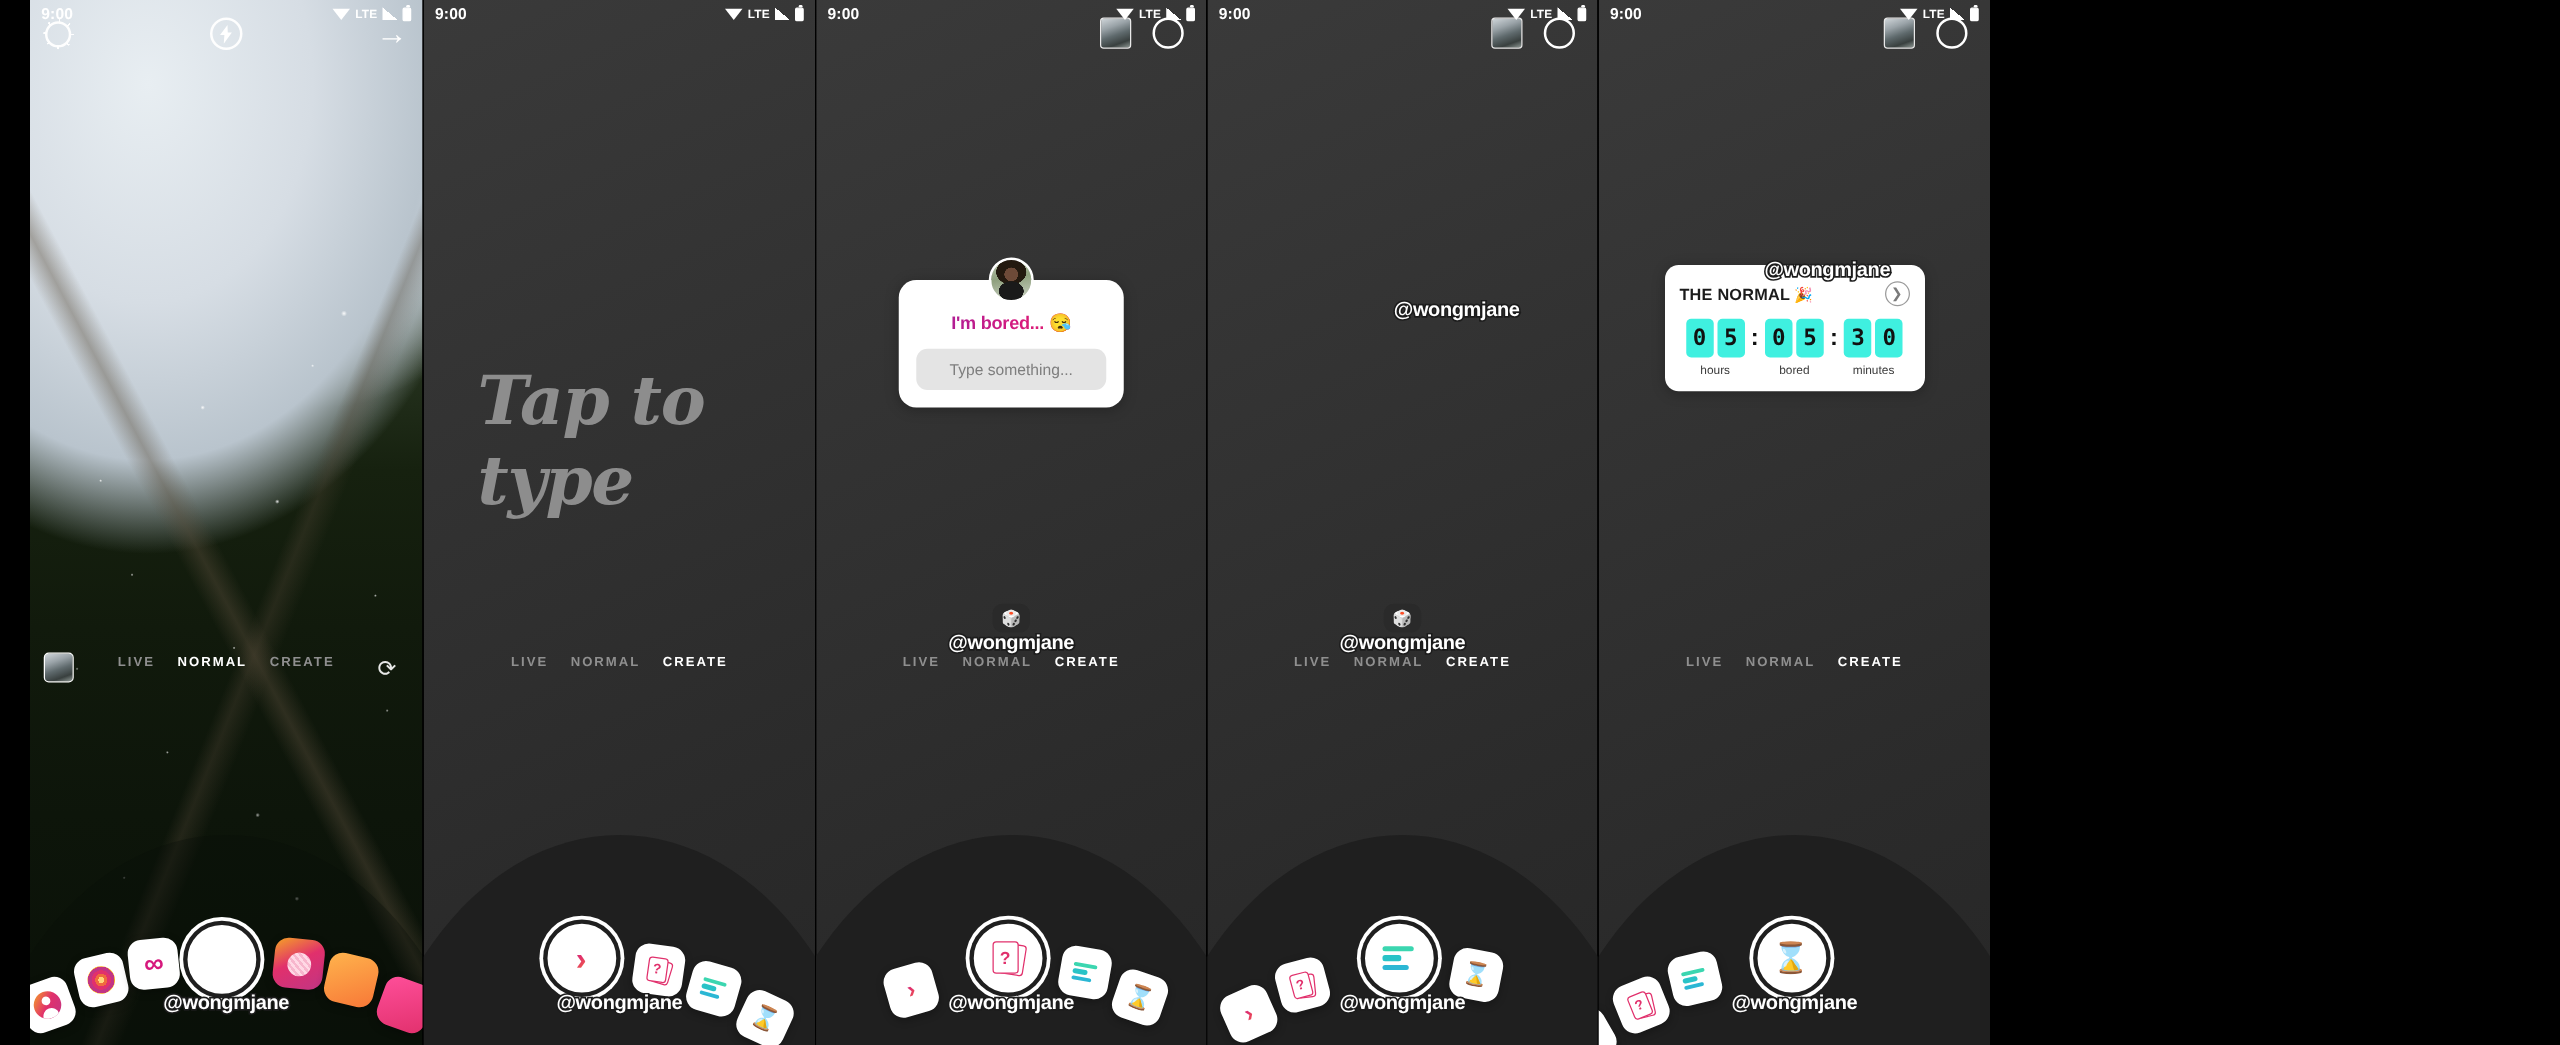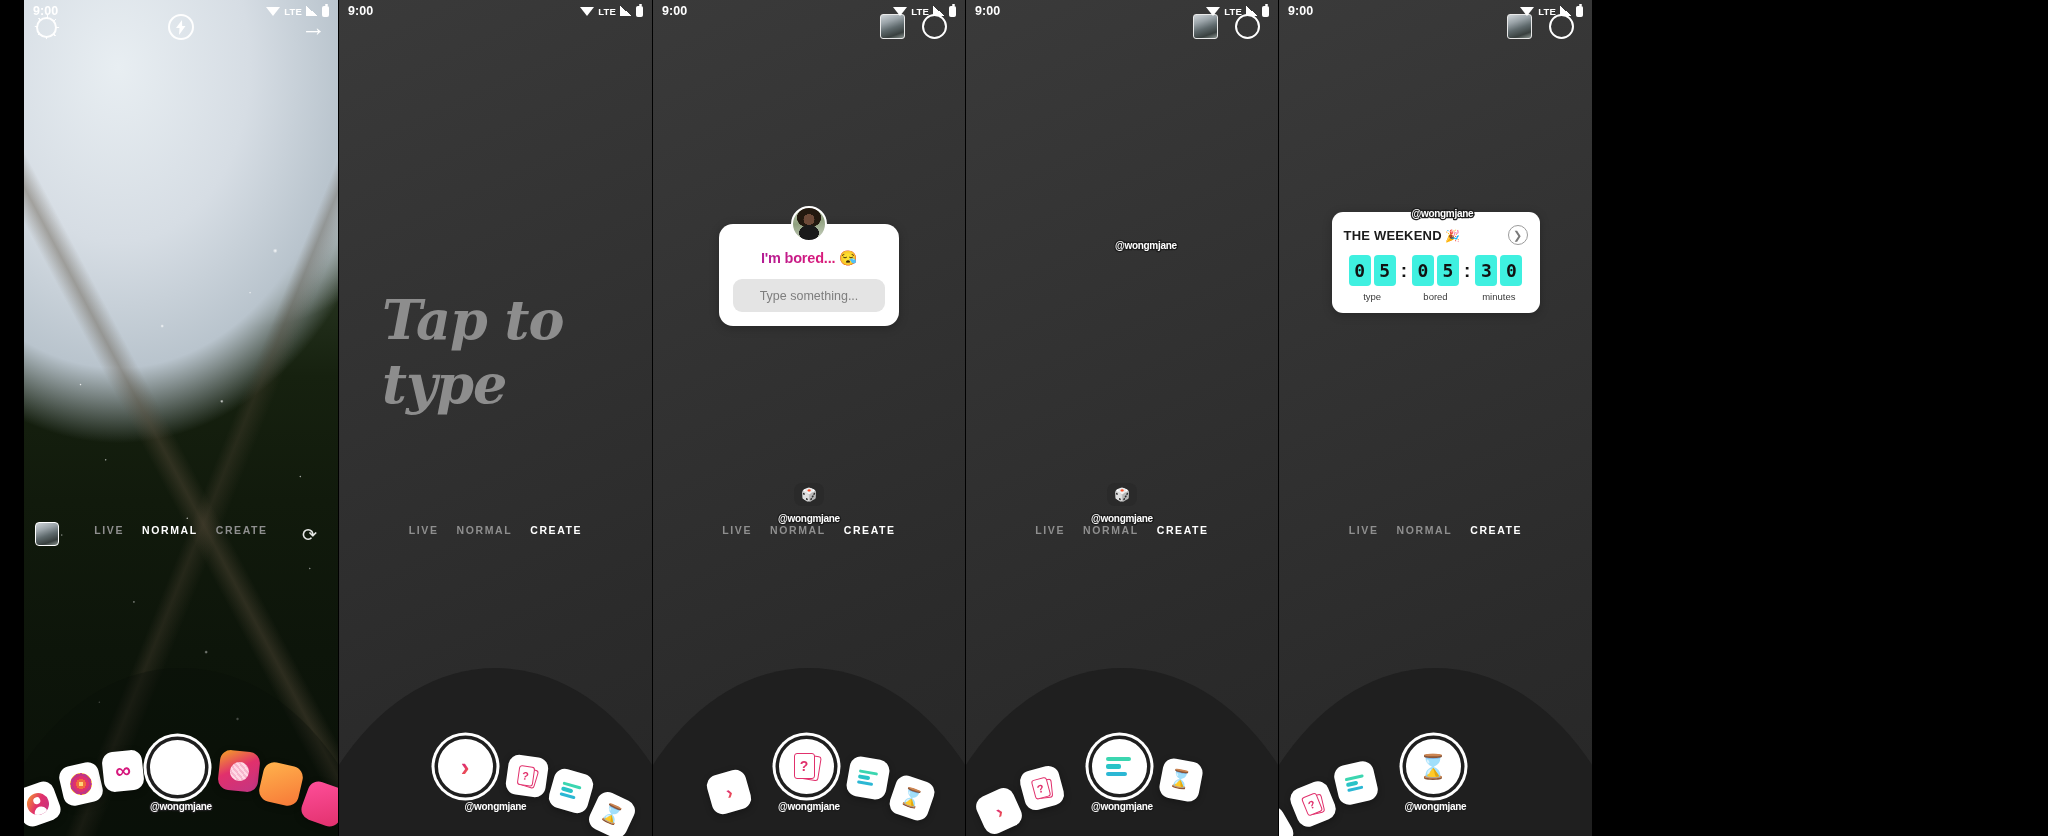--- a/index.html
+++ b/index.html
@@ -236,21 +236,21 @@
   }
   .cd-label { font-size: 9.5px; color: #3a3a3a; margin-top: 5px; }
   .cd-colon {
     font-size: 19px; font-weight: 700; color: #111; line-height: 31px; padding: 0 1px;
   }
 
   
   .handle-badge {
     position: absolute; z-index: 30;
     font-family: "Liberation Sans Narrow", "Liberation Sans", sans-serif;
-    font-weight: 700; font-size: 10px; color: #fff;
+    font-weight: 700; font-size: 16px; color: #fff;
     -webkit-text-stroke: 2.6px #1c1c1c; paint-order: stroke fill;
     letter-spacing: -.3px; white-space: nowrap;
   }
 
   
   .modes {
     position: absolute; left: 0; right: 0; bottom: 300px; z-index: 28;
     display: flex; align-items: center; justify-content: center; gap: 18px;
     font-size: 10.5px; font-weight: 700; letter-spacing: 1.6px;
   }
@@ -608,32 +608,32 @@
 
     <div class="p2-top">
       <span class="tb-photo"></span>
       <span class="tb-circle"></span>
     </div>
 
     <div class="sticker-wrap cd-wrap">
       <div class="cd-card">
         <div class="cd-head">
           <div class="cd-title">
-            <span>THE WEEKEND</span>
+            <span>THE NORMAL</span>
             <span class="emo">🎉</span>
           </div>
           <div class="cd-next">❯</div>
         </div>
         <div class="cd-groups">
           <div class="cd-group">
             <div class="cd-digits">
               <div class="cd-digit">0</div>
               <div class="cd-digit">5</div>
             </div>
-            <div class="cd-label">type</div>
+            <div class="cd-label">hours</div>
           </div>
           <div class="cd-colon">:</div>
           <div class="cd-group">
             <div class="cd-digits">
               <div class="cd-digit">0</div>
               <div class="cd-digit">5</div>
             </div>
             <div class="cd-label">bored</div>
           </div>
           <div class="cd-colon">:</div>

